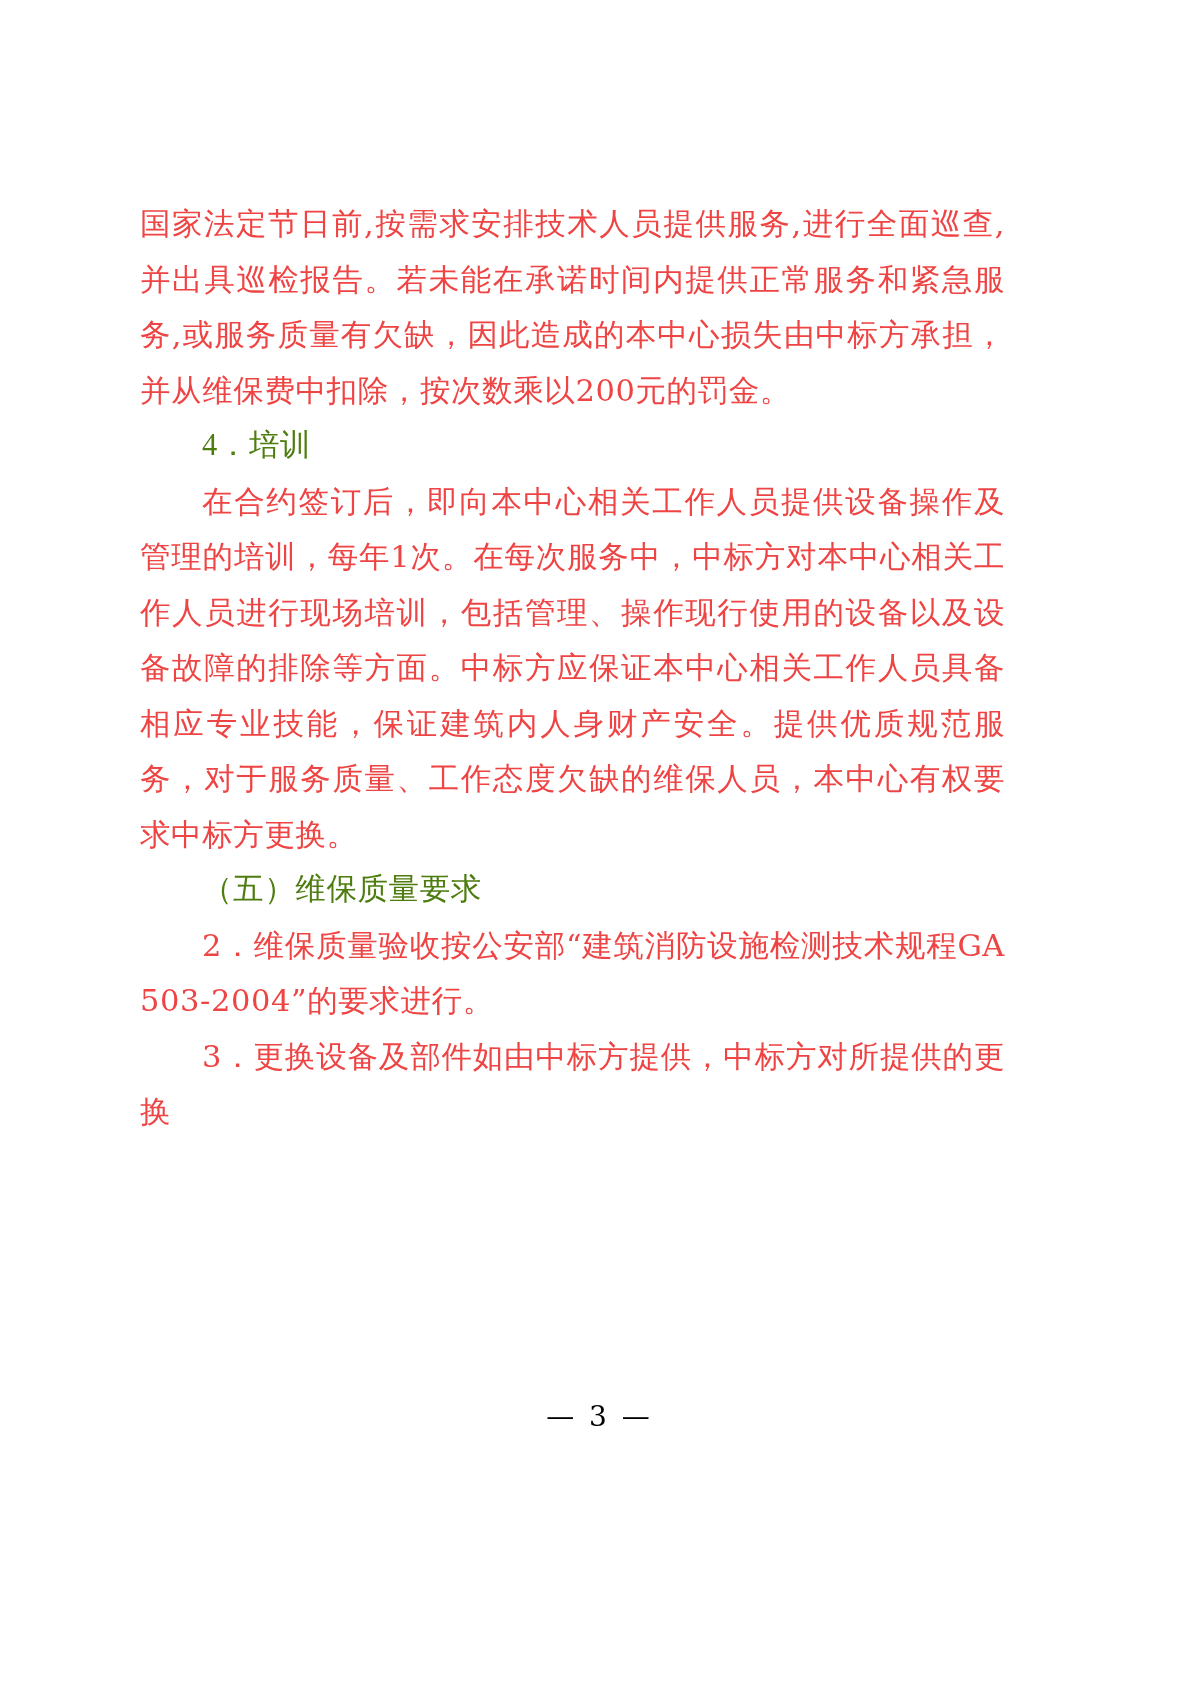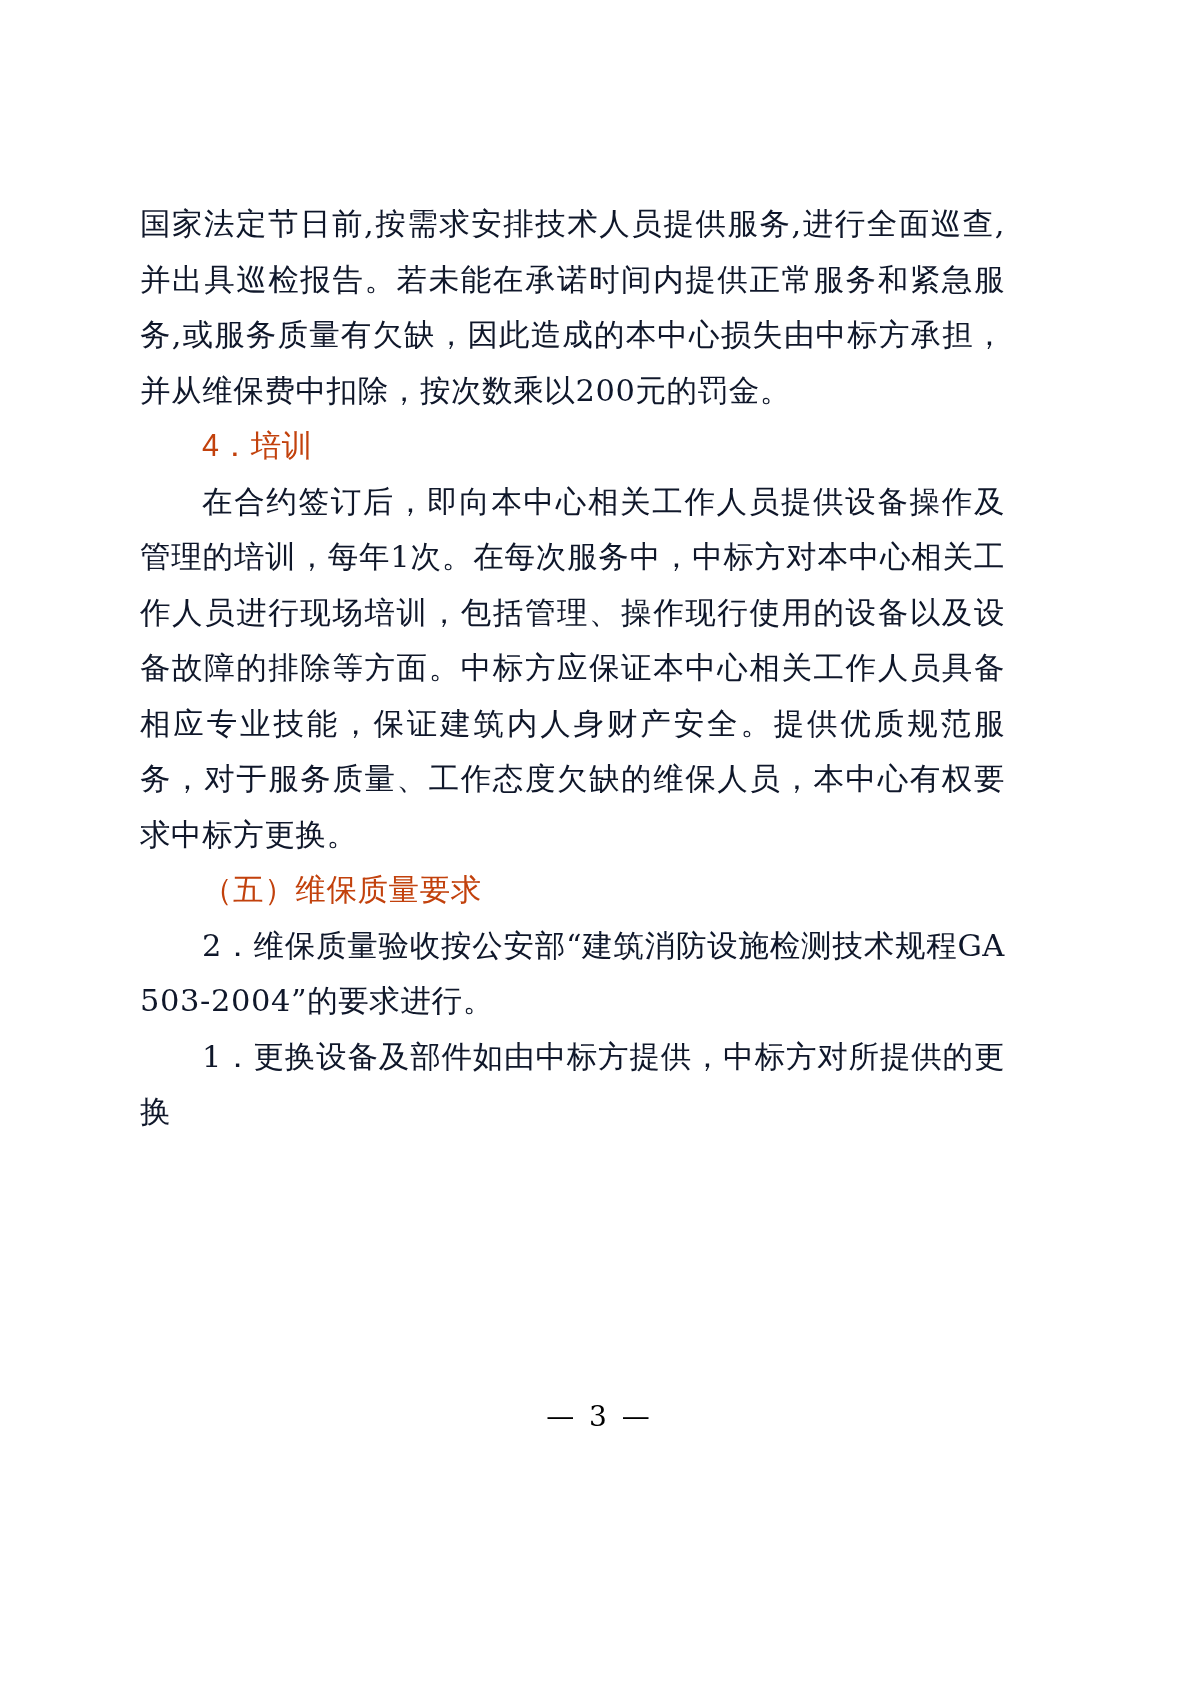--- a/index.html
+++ b/index.html
@@ -23,37 +23,37 @@
     position: absolute;
     left: 140px;
     top: 196px;
     width: 865px;
   }
 
   .para {
     font-family: "DejaVu Serif", "Liberation Serif", serif;
     font-size: 30.5px;
     line-height: 55.5px;
-    color: #0f172a;
+    color: #ef4444;
     text-align: justify;
     text-justify: inter-character;
     letter-spacing: 0.6px;
     margin: 0 0 0 0;
     word-break: break-all;
   }
 
   .para.indent {
     text-indent: 62px;
   }
 
   .heading {
-    font-family: Liberation Sans, sans-serif;
+    font-family: Liberation Serif, serif;
     font-size: 30.5px;
     line-height: 55.5px;
-    color: #c2410c;
+    color: #4d7c0f;
     text-indent: 62px;
     letter-spacing: 0.6px;
     margin: 0;
   }
 
   .footer {
     position: absolute;
     left: 0;
     right: 0;
     top: 1400px;
@@ -80,21 +80,21 @@
     <p class="heading">4．培训</p>
 
     <p class="para indent">在合约签订后，即向本中心相关工作人员提供设备操作及管理的培训，每年1次。在每次服务中，中标方对本中心相关工作人员进行现场培训，包括管理、操作现行使用的设备以及设备故障的排除等方面。中标方应保证本中心相关工作人员具备相应专业技能，保证建筑内人身财产安全。提供优质规范服务，对于服务质量、工作态度欠缺的维保人员，本中心有权要求中标方更换。</p>
 
     <p class="heading">（五）维保质量要求</p>
 
 
     <p class="para indent">2．维保质量验收按公安部“建筑消防设施检测技术规程GA503-2004”的要求进行。</p>
 
 
-    <p class="para indent">1．更换设备及部件如由中标方提供，中标方对所提供的更换</p>
+    <p class="para indent">3．更换设备及部件如由中标方提供，中标方对所提供的更换</p>
 
   </div>
 
   <div class="footer">
     <span class="pagenum">— 3 —</span>
   </div>
 
 </div>
 
 </body></html>

